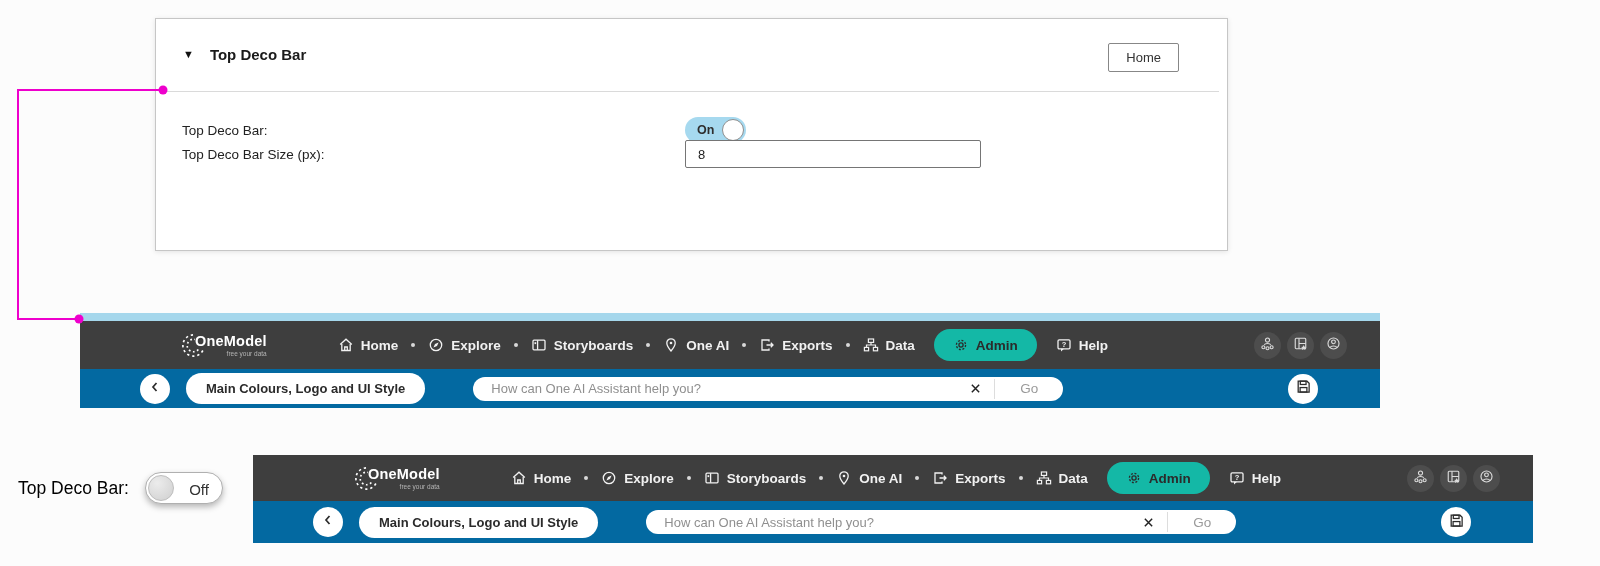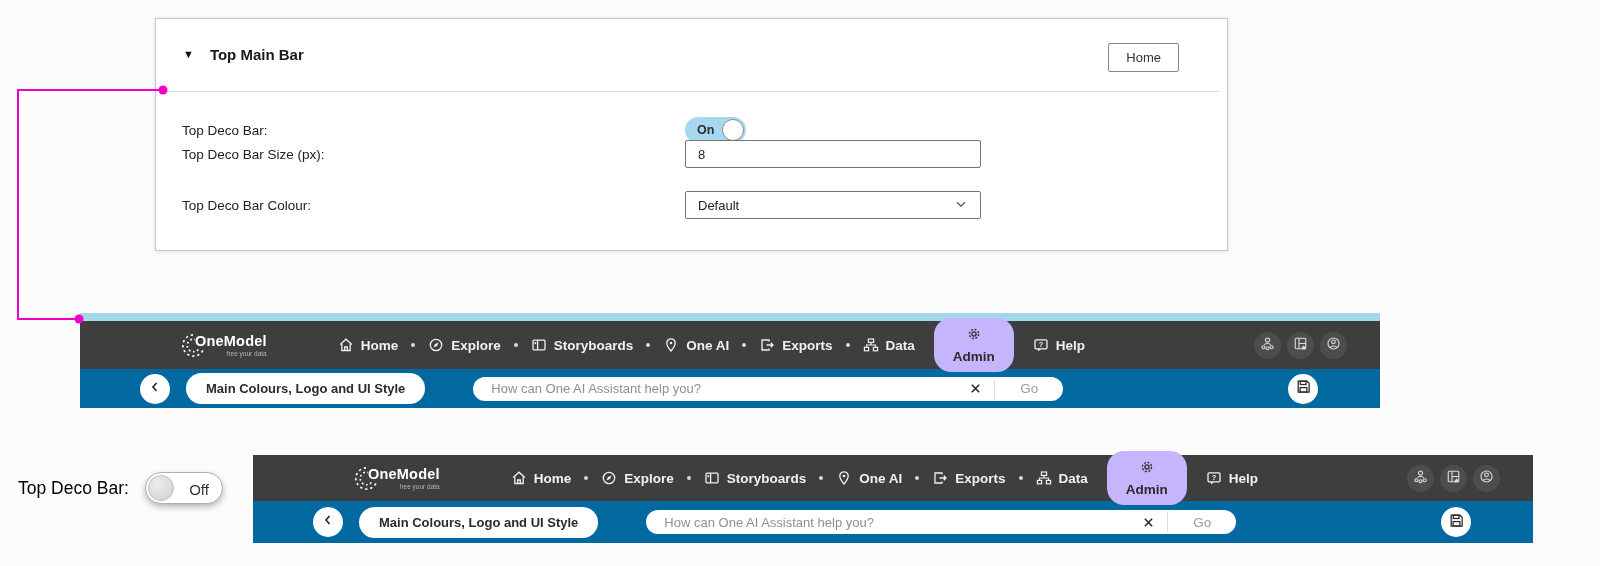--- a/index.html
+++ b/index.html
@@ -70,21 +70,21 @@
   .logo { margin-left: 100px; display: flex; align-items: center; cursor: pointer; flex: none; }
   .logo-mark { width: 27px; height: 27px; flex: none; }
   .logo-text { margin-left: -12px; line-height: 1; }
   .logo-name { font-size: 14.5px; font-weight: 700; color: #fff; background: #3e3e3e; letter-spacing: .2px; }
   .logo-tagline { font-size: 6.5px; color: #b5b5b5; text-align: right; margin-top: 2px; }
 
   .nav-items { margin-left: 48px; display: flex; align-items: center; gap: 13px; }
   .nav-item { display: flex; align-items: center; gap: 7px; color: #f1f1f1; font-size: 13.5px; font-weight: 700; cursor: pointer; white-space: nowrap; }
   .nav-item .nicon { width: 16px; height: 16px; display: inline-flex; }
   .nav-item .nicon svg { width: 16px; height: 16px; }
-  .nav-item.active { background: #c4b5fd; color: #2b2b2b; border-radius: 17px; padding: 8px 19px; margin: 0 6px; flex-direction: column; }
+  .nav-item.active { background: #14b8a6; color: #2b2b2b; border-radius: 17px; padding: 8px 19px; margin: 0 6px; }
   .nav-dot { width: 4px; height: 4px; border-radius: 50%; background: #d9d9d9; flex: none; }
 
   .right-icons { margin-left: auto; margin-right: 33px; display: flex; align-items: center; gap: 6px; }
   .circle-dark {
     width: 27px; height: 27px; border-radius: 50%; background: #4d4d4d; color: #dcdcdc;
     display: flex; align-items: center; justify-content: center; cursor: pointer; flex: none;
   }
   .circle-dark svg { width: 15px; height: 15px; }
 
   .back-btn, .save-btn {
@@ -126,49 +126,38 @@
     background: radial-gradient(circle at 35% 30%, #ececec, #cfcfcf); border: 1px solid #bdbdbd;
   }
   .toggle-off .t-label { position: absolute; right: 13px; top: 8px; font-size: 15px; color: #333; }
 </style>
 </head>
 <body>
 
 <div class="panel">
   <div class="panel-header">
     <span class="collapse-tri">▼</span>
-    <span class="panel-title">Top Main Bar</span>
+    <span class="panel-title">Top Deco Bar</span>
   </div>
   <button class="reset-btn">Home</button>
   <div class="panel-divider"></div>
 
   <div class="setting-row row-1">
     <span class="setting-label">Top Deco Bar:</span>
     <div class="toggle-on">
       <span class="t-label">On</span>
       <span class="t-knob"></span>
     </div>
   </div>
 
   <div class="setting-row row-2">
     <span class="setting-label">Top Deco Bar Size (px):</span>
     <input class="text-input" type="text" value="8" style="">
   </div>
 
-  <div class="setting-row row-3">
-    <span class="setting-label">Top Deco Bar Colour:</span>
-    <div class="select-box">
-      <span class="sel-val">Default</span>
-      <span>
-        <svg viewBox="0 0 16 16" fill="none" stroke="#555" stroke-width="1.4">
-            <path d="M3.5 6 L8 10.5 L12.5 6"></path>
-          </svg>
-      </span>
-    </div>
-  </div>
 </div>
 
 <svg class="connector" width="1600" height="566">
   <polyline points="163,90 18,90 18,319 79,319" fill="none" stroke="#ee00cc" stroke-width="2"></polyline>
   <circle cx="163" cy="90" r="4.5" fill="#ee00cc"></circle>
   <circle cx="79" cy="319" r="4.5" fill="#ee00cc"></circle>
 </svg>
 
 <div class="navbar nav1" style="left:80px; top:313px; width:1300px;">
   <div class="deco-bar"></div>

